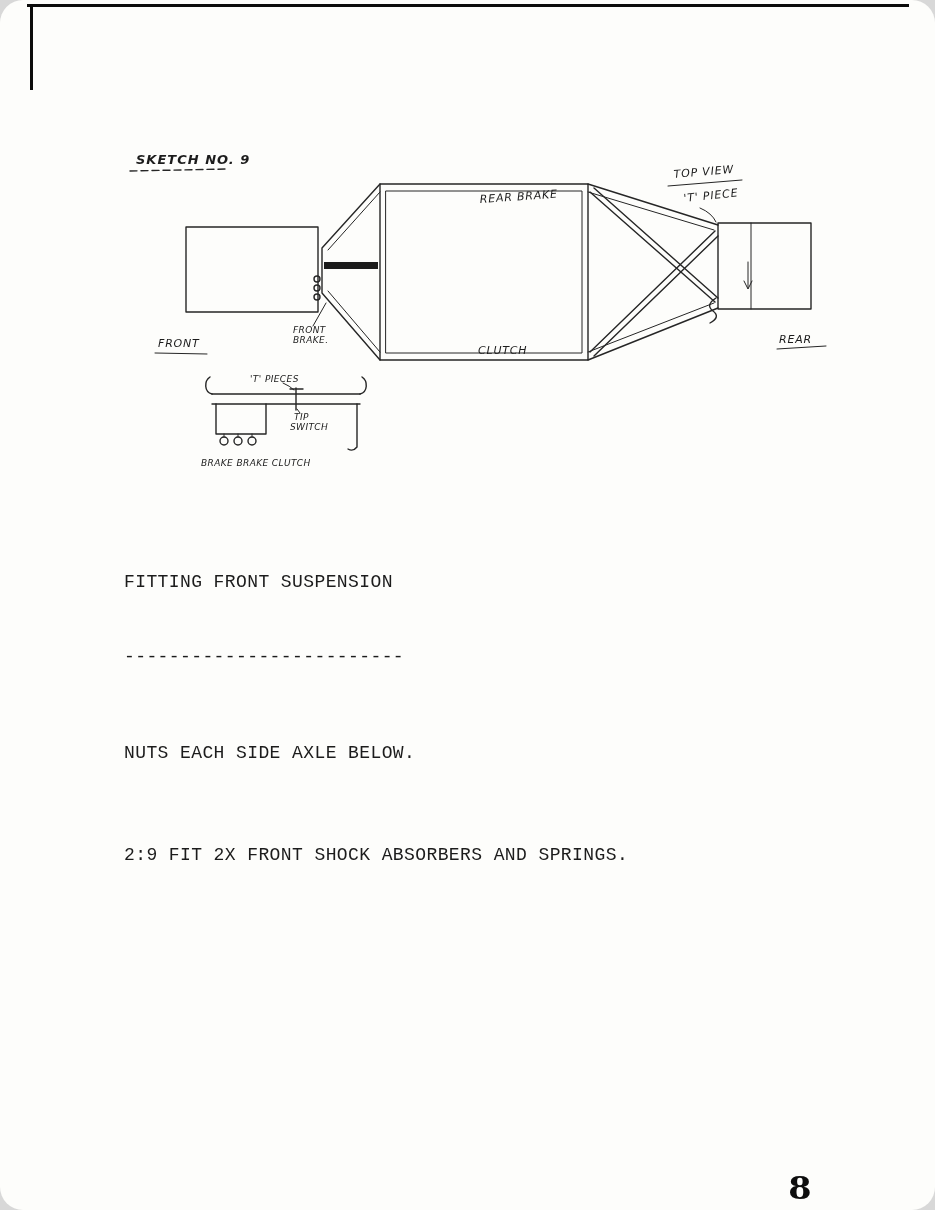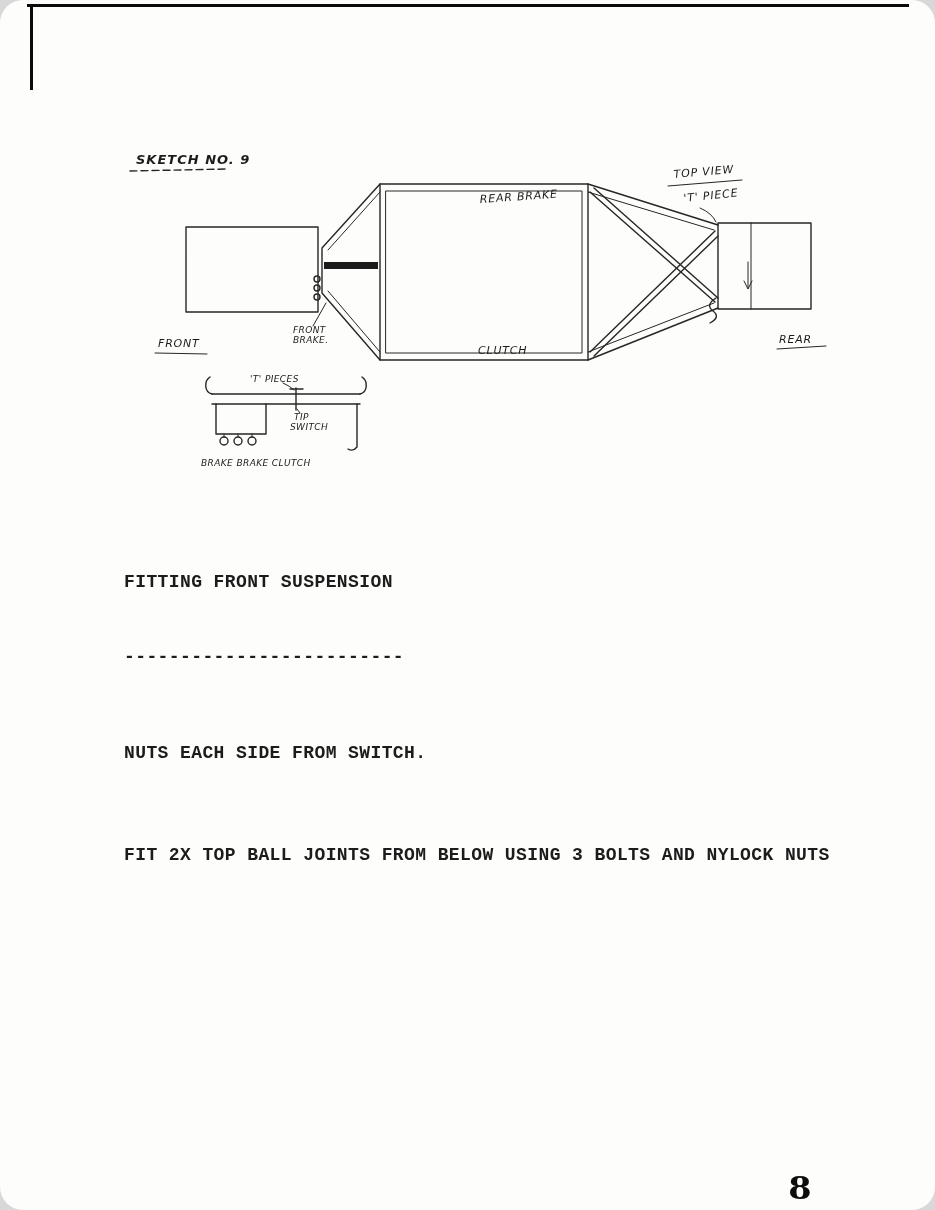--- a/index.html
+++ b/index.html
@@ -25,21 +25,21 @@
   .hl{font-family:"DejaVu Sans",sans-serif;font-style:italic;font-size:11px;letter-spacing:0.8px;}
   .hs{font-size:9px;letter-spacing:0.4px;}
   .ht{font-family:"DejaVu Sans",sans-serif;font-style:italic;font-weight:bold;font-size:13px;letter-spacing:1px;}
 
   
   .typed{
     position:absolute;left:124px;top:497px;width:760px;
     font-size:18px;line-height:34px;letter-spacing:0.4px;
     white-space:pre;
   }
-  .tline{height:34px;font-weight:bold;}
+  .tline{height:34px;}
   .dashes{height:14px;line-height:6px;margin-top:-13px;overflow:visible;}
 
   .pagenum{
     position:absolute;left:789px;top:1170px;
     font-family:"DejaVu Serif",serif;font-weight:bold;
     font-size:31px;color:#0d0d0d;transform:scaleX(1.08);
   }
 </style>
 </head>
 <body>
@@ -113,22 +113,22 @@
       <text class="hl hs" x="250" y="382">'T' PIECES</text>
       <text class="hl hs" x="294" y="420">TIP</text>
       <text class="hl hs" x="290" y="430">SWITCH</text>
       <text class="hl hs" x="201" y="466">BRAKE BRAKE CLUTCH</text>
     </g>
   </svg>
 
   <div class="typed">
     <div class="tline">FITTING FRONT SUSPENSION</div>
     <div class="tline dashes">-------------------------</div>
-    <div class="tline">NUTS EACH SIDE FROM SWITCH.</div>
-    <div class="tline">FIT 2X TOP BALL JOINTS FROM BELOW USING 3 BOLTS AND NYLOCK NUTS</div>
+    <div class="tline">NUTS EACH SIDE AXLE BELOW.</div>
+    <div class="tline">2:9 FIT 2X FRONT SHOCK ABSORBERS AND SPRINGS.</div>
     
     
     
     
     
     
     
     
     
     

